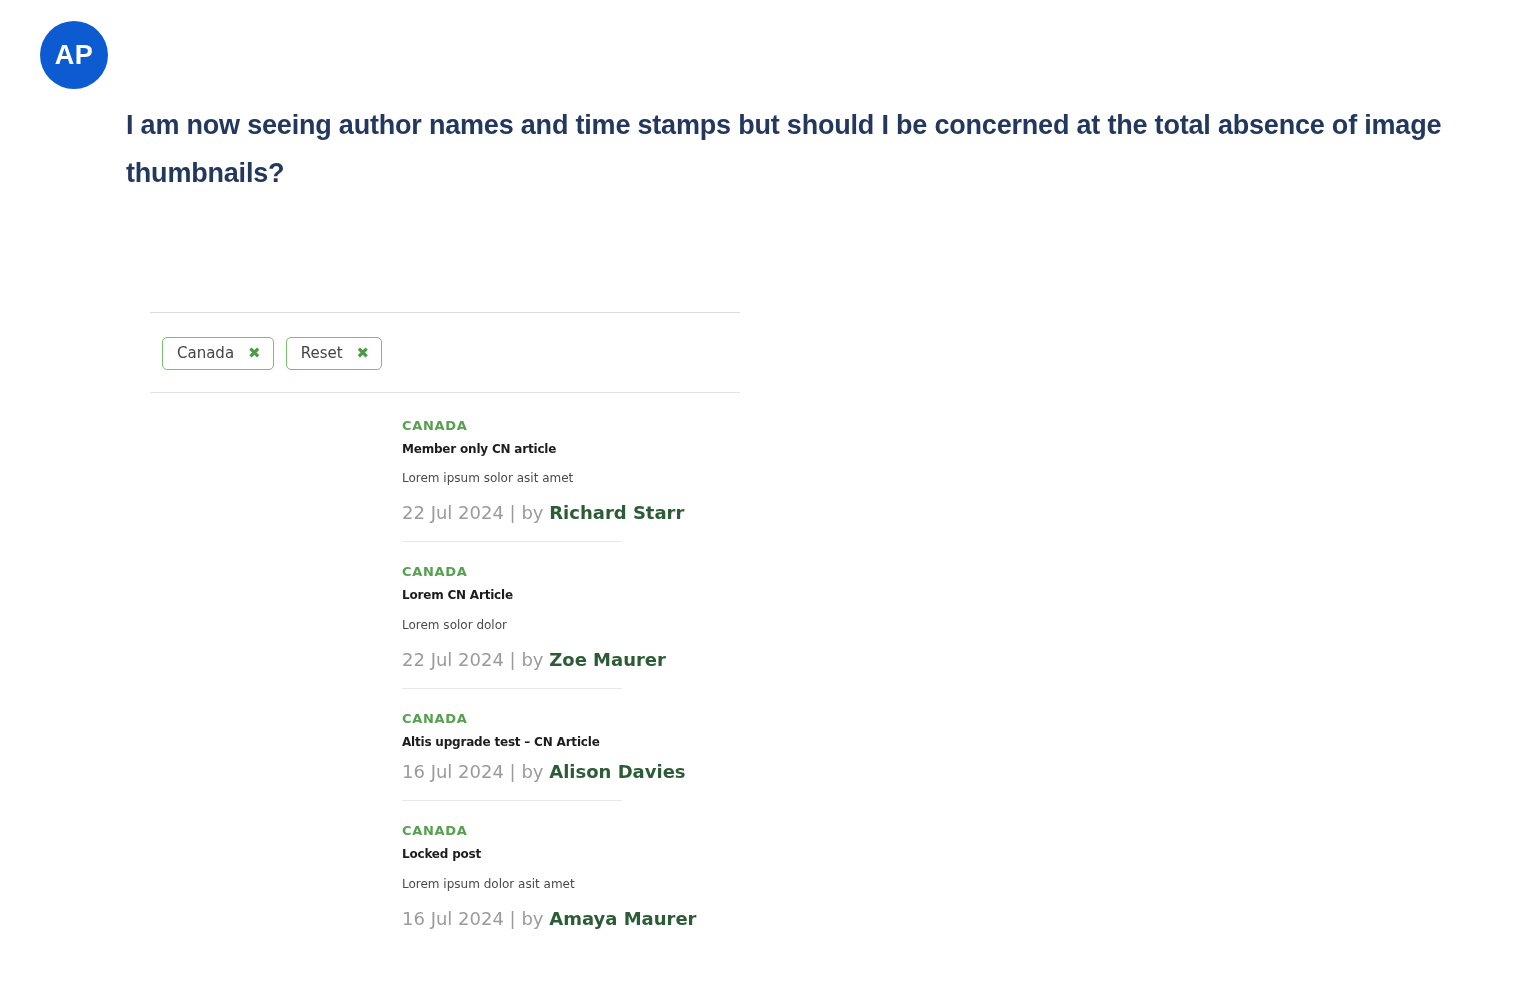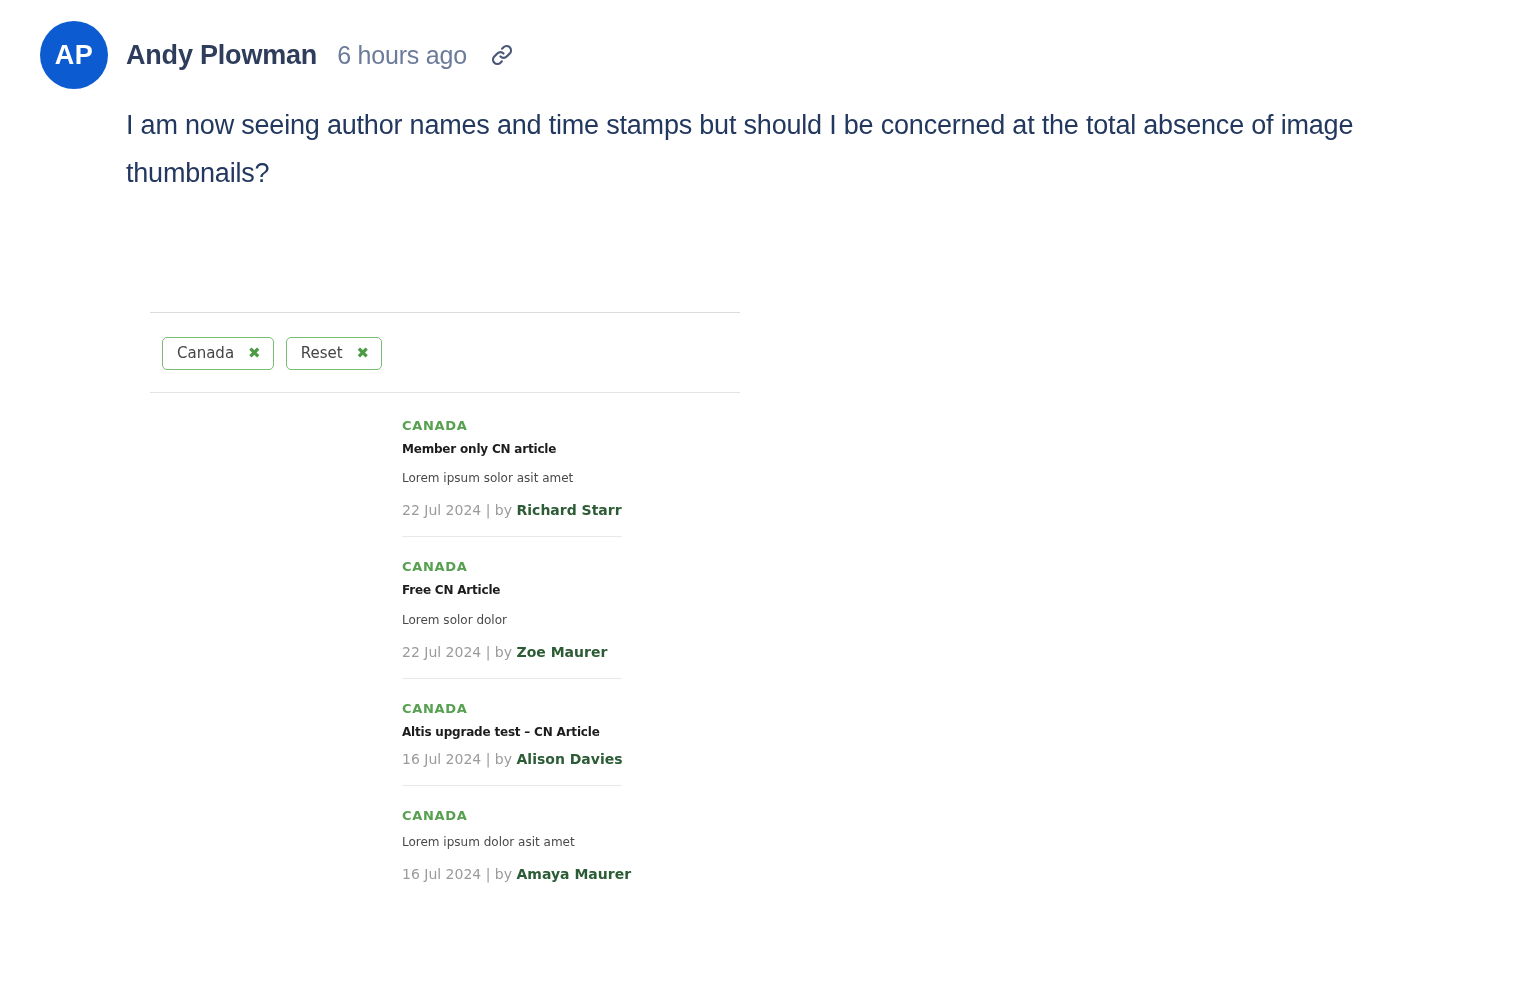--- a/index.html
+++ b/index.html
@@ -79,21 +79,21 @@
   }
   .link-icon svg { display: block; }
 
   .comment-body {
     margin: 12px 0 0 126px;
     max-width: 1345px;
     font-size: 27px;
     line-height: 48px;
     color: #23385f;
     letter-spacing: -0.2px;
-    font-weight: 400;
+    font-weight: 700;
   }
 
   
   .embed {
     position: absolute;
     left: 150px;
     top: 312px;
     width: 590px;
   }
   .rule {
@@ -169,21 +169,21 @@
   .art-excerpt {
     font-family: "DejaVu Sans", sans-serif;
     font-size: 12px;
     color: #4a4a4a;
     line-height: 20px;
     margin-bottom: 14px;
     max-width: 290px;
   }
   .art-meta {
     font-family: "DejaVu Sans", sans-serif;
-    font-size: 14px;
+    font-size: 18px;
     color: #9b9b9b;
     margin-bottom: 18px;
   }
   .art-meta .byline-author {
     color: #2c5c36;
     font-weight: 700;
     cursor: pointer;
   }
   .art-divider {
     height: 1px;
@@ -193,30 +193,20 @@
   }
 </style>
 </head>
 <body>
 
 <div class="page">
 
   <div class="comment">
     <div class="comment-head">
       <div class="avatar">AP</div>
-      <div class="head-meta">
-        <span class="author-name">Andy Plowman</span>
-        <span class="timestamp">6 hours ago</span>
-        <span class="link-icon">
-          <svg width="26" height="26" viewBox="0 0 24 24" fill="none" stroke="#4a5777" stroke-width="2" stroke-linecap="round" stroke-linejoin="round">
-            <path d="M10.6 13.4a4 4 0 0 0 5.7 0l2.8-2.8a4 4 0 0 0-5.7-5.7l-1.3 1.3"></path>
-            <path d="M13.4 10.6a4 4 0 0 0-5.7 0l-2.8 2.8a4 4 0 0 0 5.7 5.7l1.3-1.3"></path>
-          </svg>
-        </span>
-      </div>
     </div>
     <div class="comment-body">I am now seeing author names and time stamps but should I be concerned at the total absence of image thumbnails?</div>
   </div>
 
   <div class="embed">
 
     <div class="rule"></div>
 
     <div class="chips">
       <div class="chip">
@@ -245,21 +235,21 @@
             <span class="byline-author">Richard Starr</span>
           </div>
           <div class="art-divider"></div>
         </div>
       </div>
 
       <div class="article">
         <div class="thumb-slot"></div>
         <div class="article-content">
           <span class="cat">CANADA</span>
-          <div class="art-title">Free CN Article</div>
+          <div class="art-title">Lorem CN Article</div>
           <div class="art-excerpt">Lorem solor dolor</div>
           <div class="art-meta">
             <span>22 Jul 2024</span>
             <span>| by</span>
             <span class="byline-author">Zoe Maurer</span>
           </div>
           <div class="art-divider"></div>
         </div>
       </div>
 
@@ -274,20 +264,21 @@
             <span class="byline-author">Alison Davies</span>
           </div>
           <div class="art-divider"></div>
         </div>
       </div>
 
       <div class="article">
         <div class="thumb-slot"></div>
         <div class="article-content">
           <span class="cat">CANADA</span>
+          <div class="art-title">Locked post</div>
           <div class="art-excerpt">Lorem ipsum dolor asit amet</div>
           <div class="art-meta">
             <span>16 Jul 2024</span>
             <span>| by</span>
             <span class="byline-author">Amaya Maurer</span>
           </div>
 
         </div>
       </div>
 

